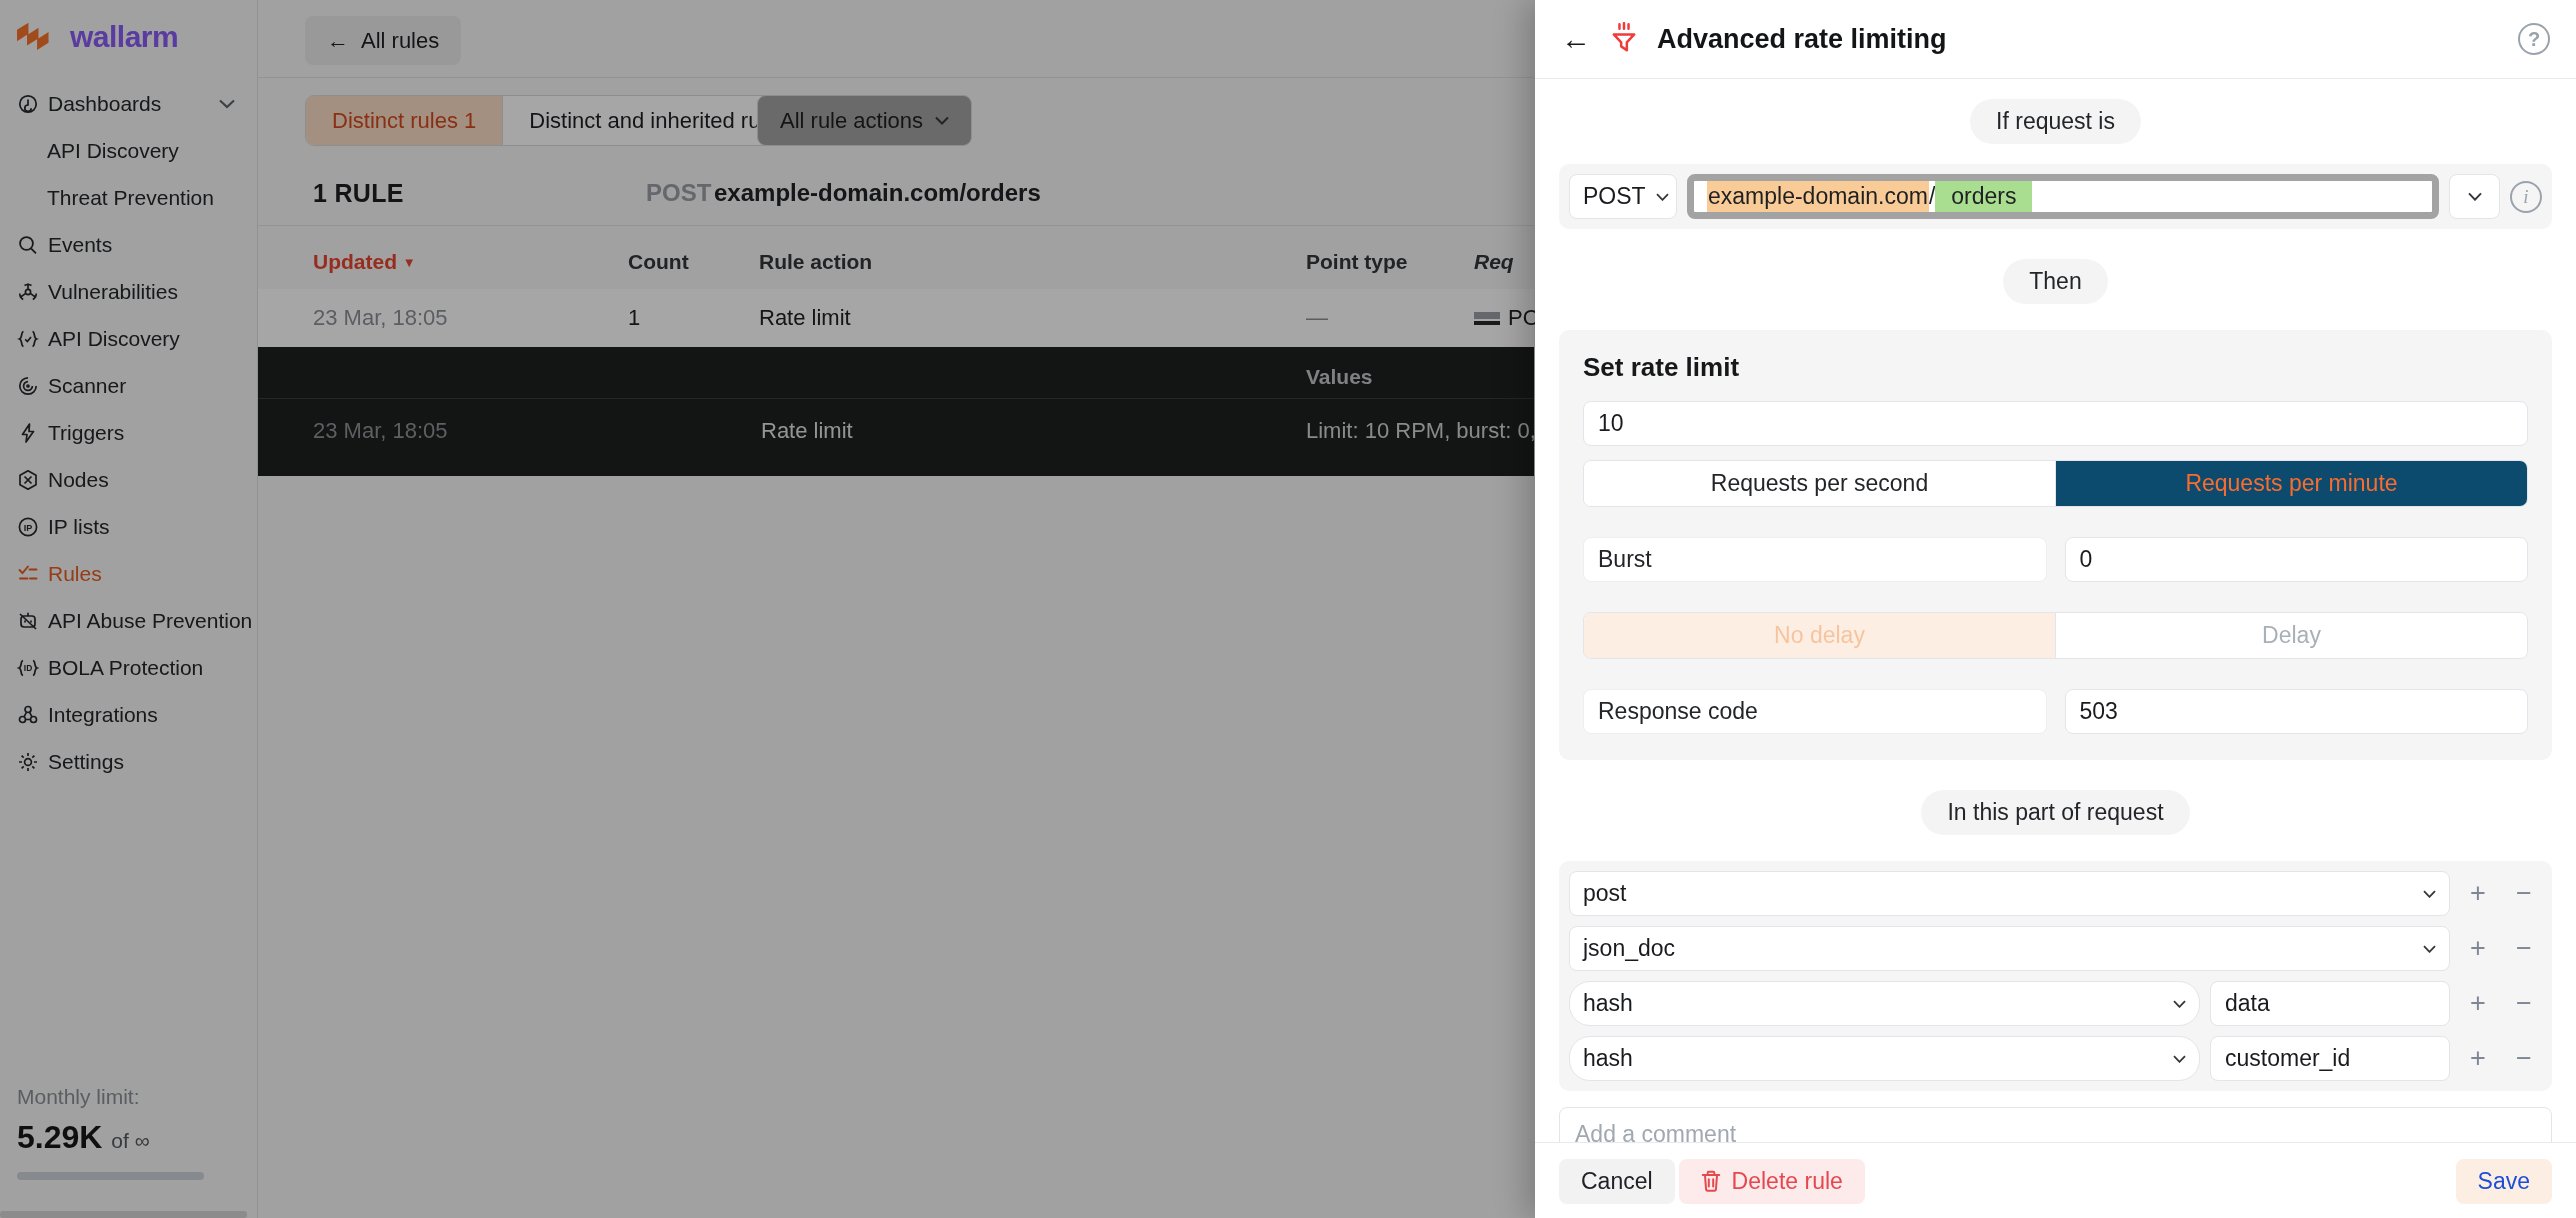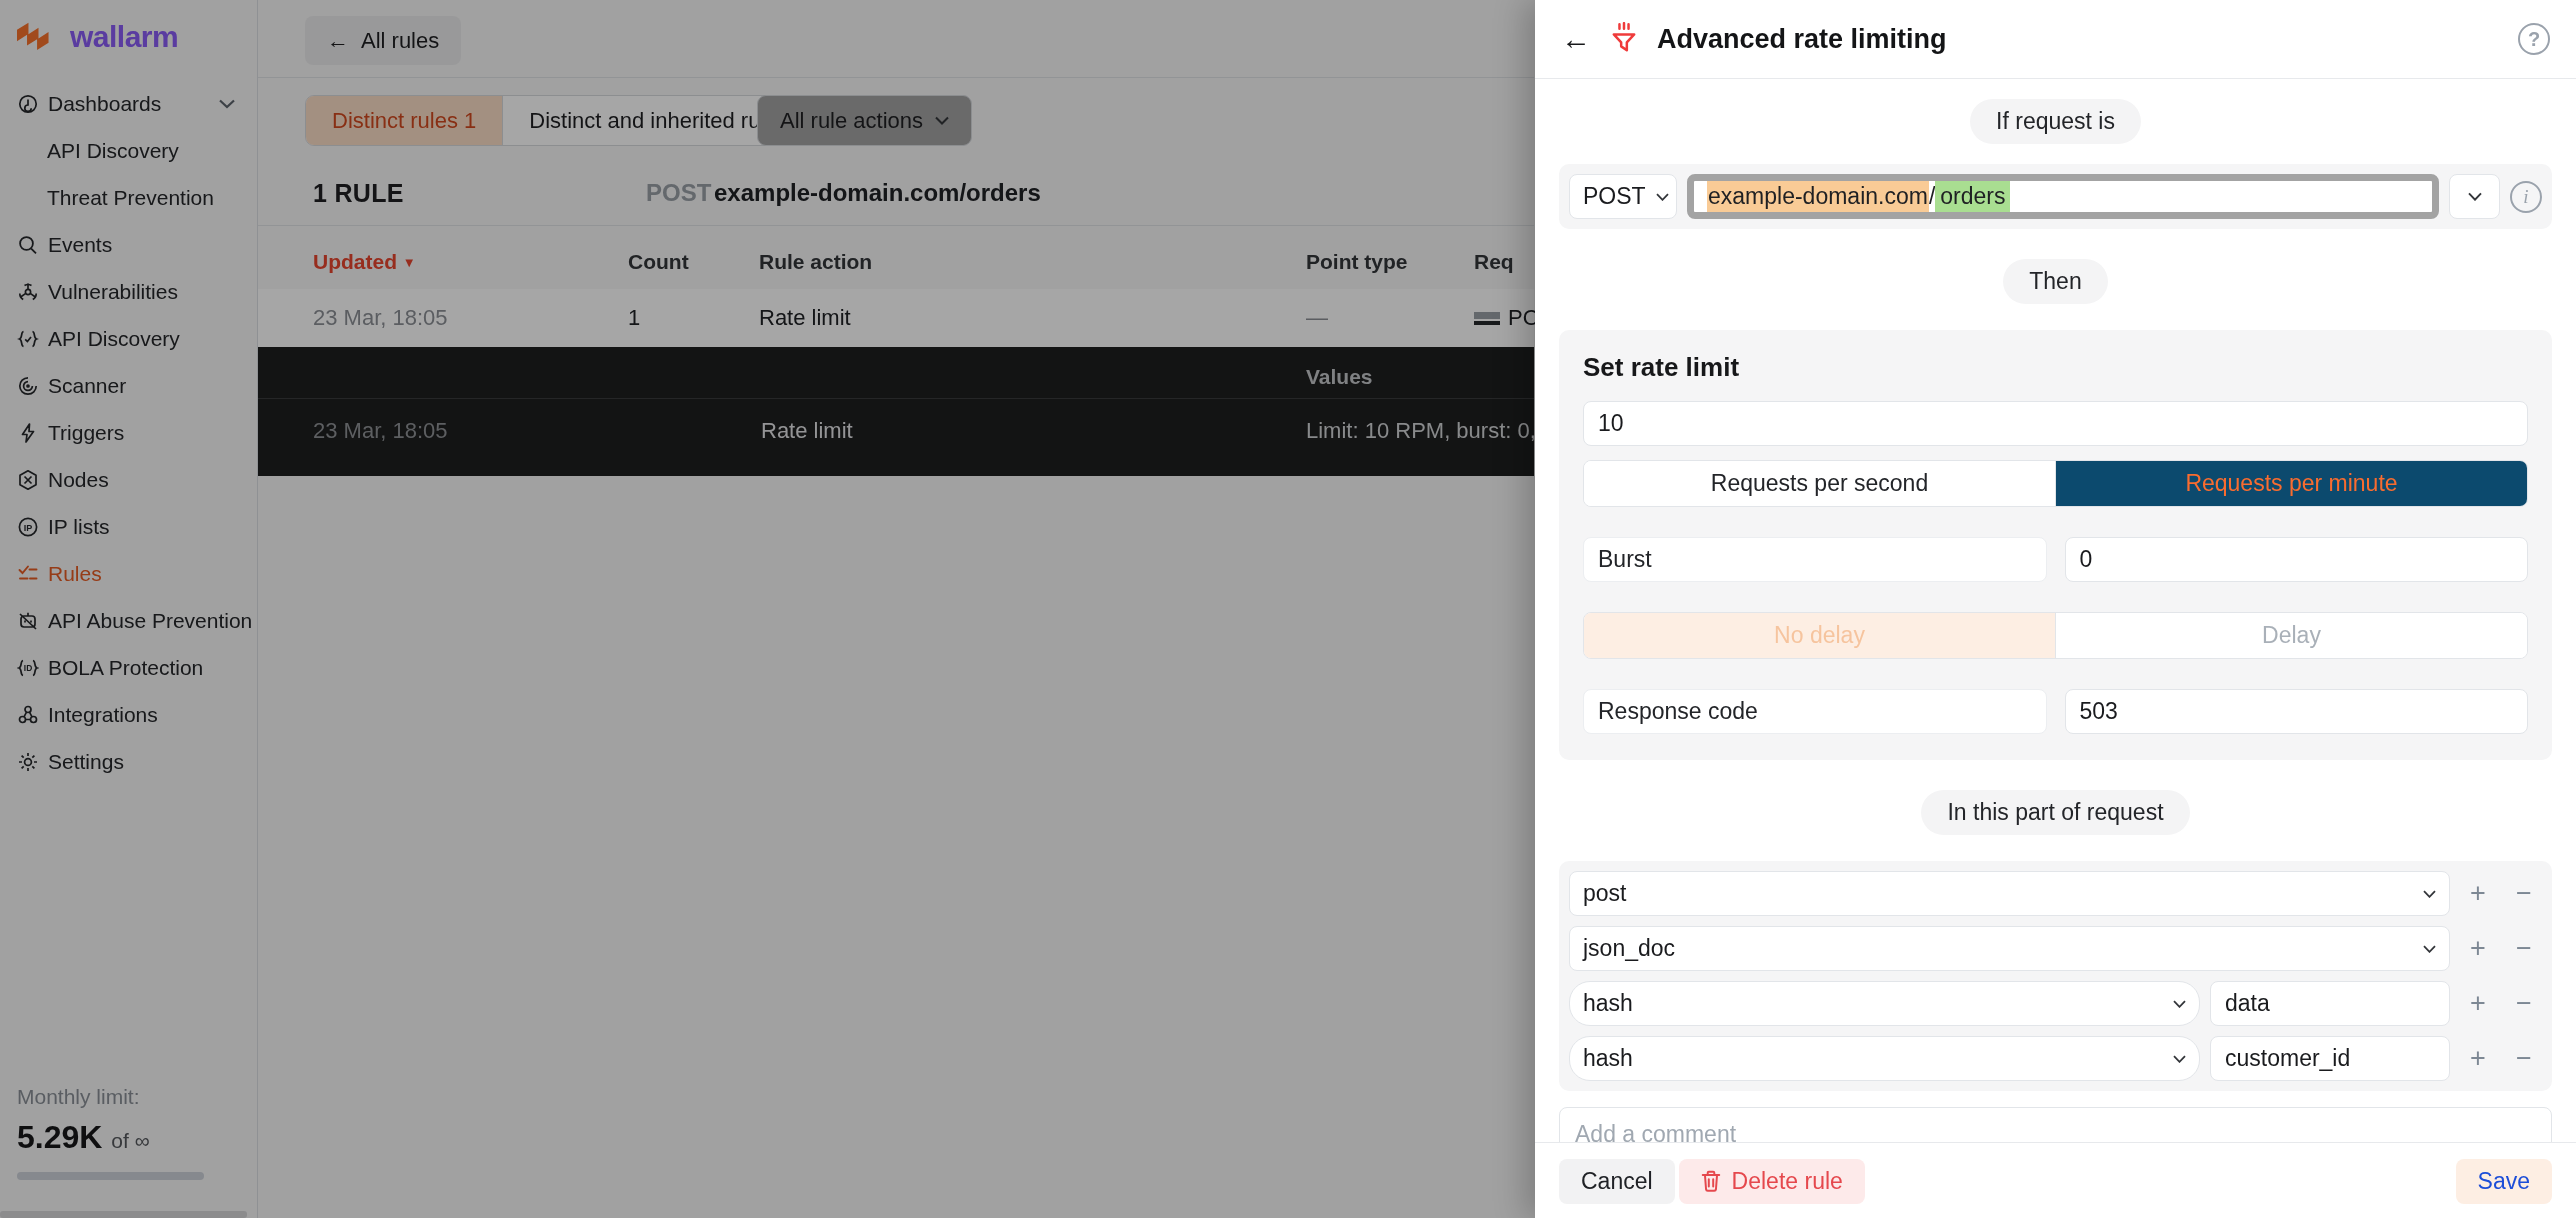--- a/index.html
+++ b/index.html
@@ -86,21 +86,21 @@
   .mt20 { margin-top:20px; } .mt30 { margin-top:30px; }
   .cond-row { margin-top:20px; background:#f5f5f6; border-radius:10px; padding:10px;
               display:flex; align-items:center; gap:10px; }
   .select { background:#ffffff; border:1px solid #e2e5e9; border-radius:8px; height:45px;
             display:flex; align-items:center; justify-content:space-between; gap:10px;
             padding:0 13px; font-size:23px; color:#1a1b1e; cursor:pointer; }
   .sel-method { width:108px; flex:0 0 108px; }
   .uri-input { flex:1; height:45px; background:#ffffff; border:7px solid #a3a3a3; border-radius:8px;
                display:flex; align-items:center; padding:0 13px; font-size:23px; }
   .hl-host { background:#f9cb96; padding:2px 1px; }
-  .hl-path { background:#a9de91; padding:2px 5px; }
+  .hl-path { background:#a9de91; padding:2px 16px; }
   .chev-btn { width:51px; flex:0 0 51px; height:45px; background:#ffffff; border:1px solid #e2e5e9;
               border-radius:8px; display:flex; align-items:center; justify-content:center; cursor:pointer; }
   .info-circle { width:32px; flex:0 0 32px; height:32px; border:2px solid #9aa2ac; border-radius:50%;
                  color:#9aa2ac; font-size:19px; font-style:italic; font-family:"Liberation Serif", serif;
                  display:flex; align-items:center; justify-content:center; cursor:pointer; }
   .card { margin-top:26px; background:#f5f5f6; border-radius:10px; }
   .card.pad-big { padding:22px 24px 26px 24px; }
   .card.pad-sm { padding:10px; }
   .card-h2 { font-size:26px; font-weight:700; color:#17181a; }
   .text-input { height:45px; background:#ffffff; border:1px solid #e2e5e9; border-radius:8px;
@@ -325,21 +325,21 @@
       <span class="rule-count">1 RULE</span>
       <span class="rule-method">POST</span>
       <span class="rule-url">example-domain.com/orders</span>
     </div>
 
     <div class="thead">
       <span class="th sorted" style="left:55px;"><span>Updated</span> <span class="sort-arrow">▼</span></span>
       <span class="th" style="left:370px;">Count</span>
       <span class="th" style="left:501px;">Rule action</span>
       <span class="th" style="left:1048px;">Point type</span>
-      <span class="th" style="left:1216px;">Req</span>
+      <span class="th" style="left:1216px;font-style:italic;">Req</span>
     </div>
 
     <div class="trow">
       <span class="td muted" style="left:55px;">23 Mar, 18:05</span>
       <span class="td" style="left:370px;">1</span>
       <span class="td" style="left:501px;">Rate limit</span>
       <span class="td muted" style="left:1048px;">—</span>
       <span class="td req-cell" style="left:1216px;">
         <span class="req-icon">
             <span class="bar1"></span>

